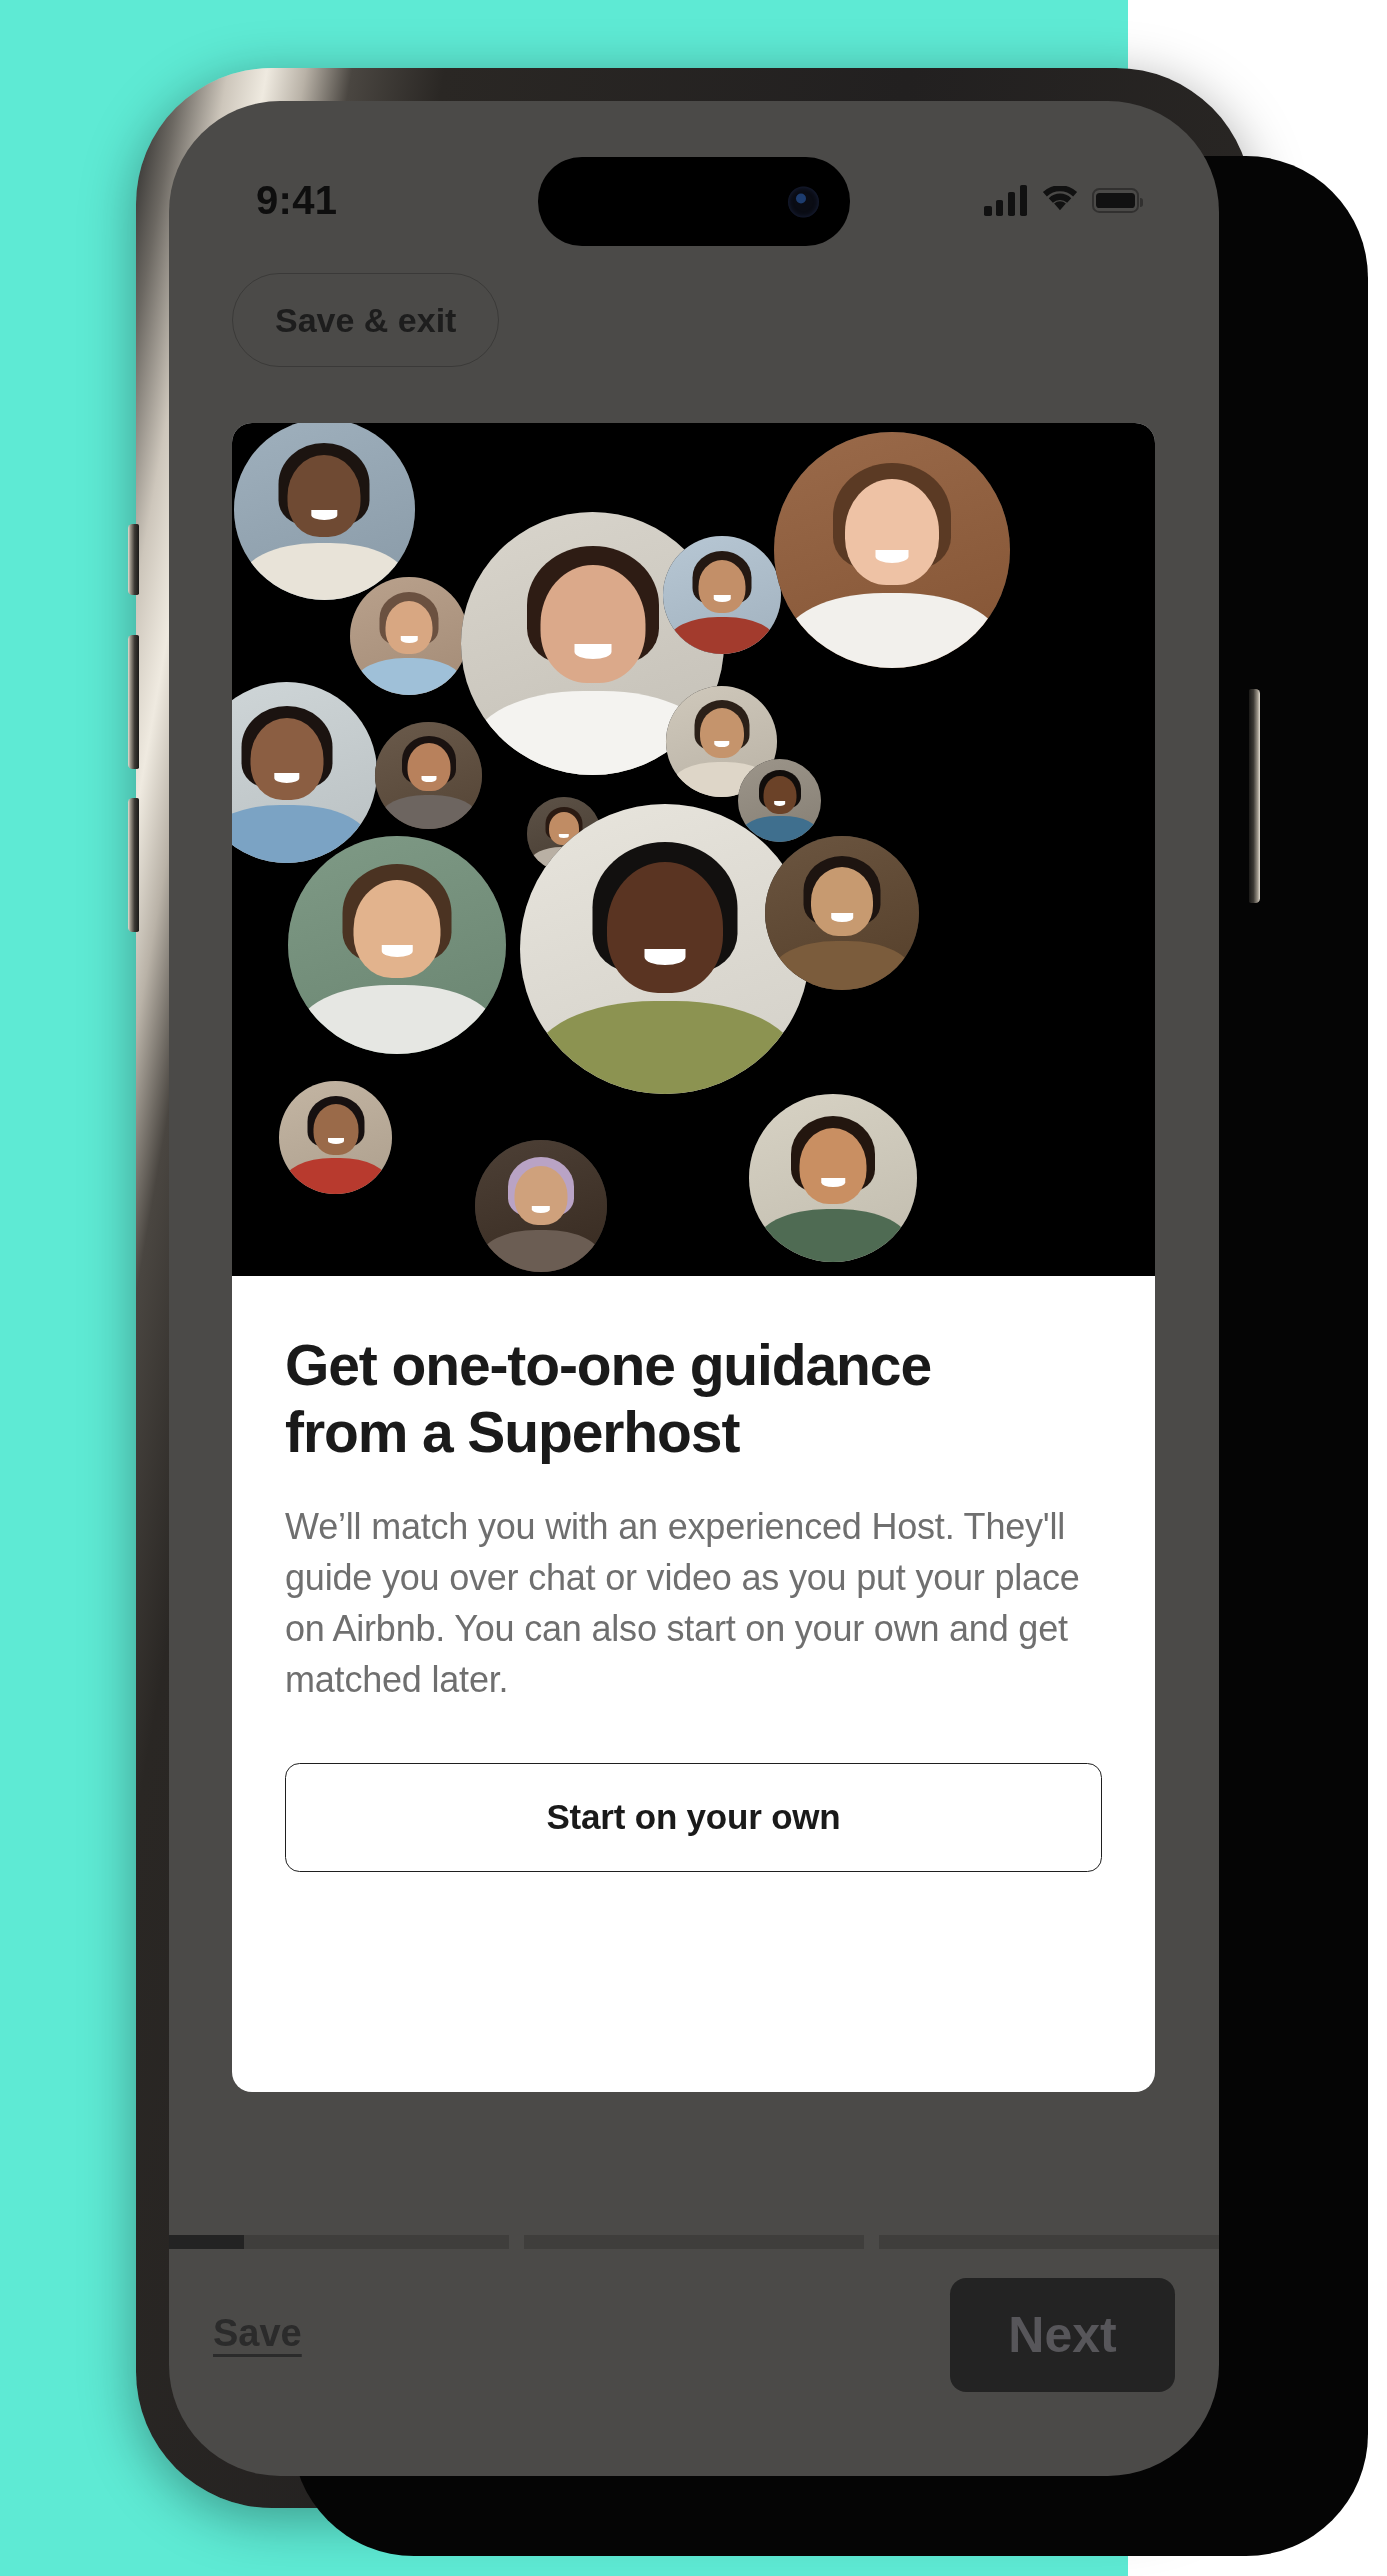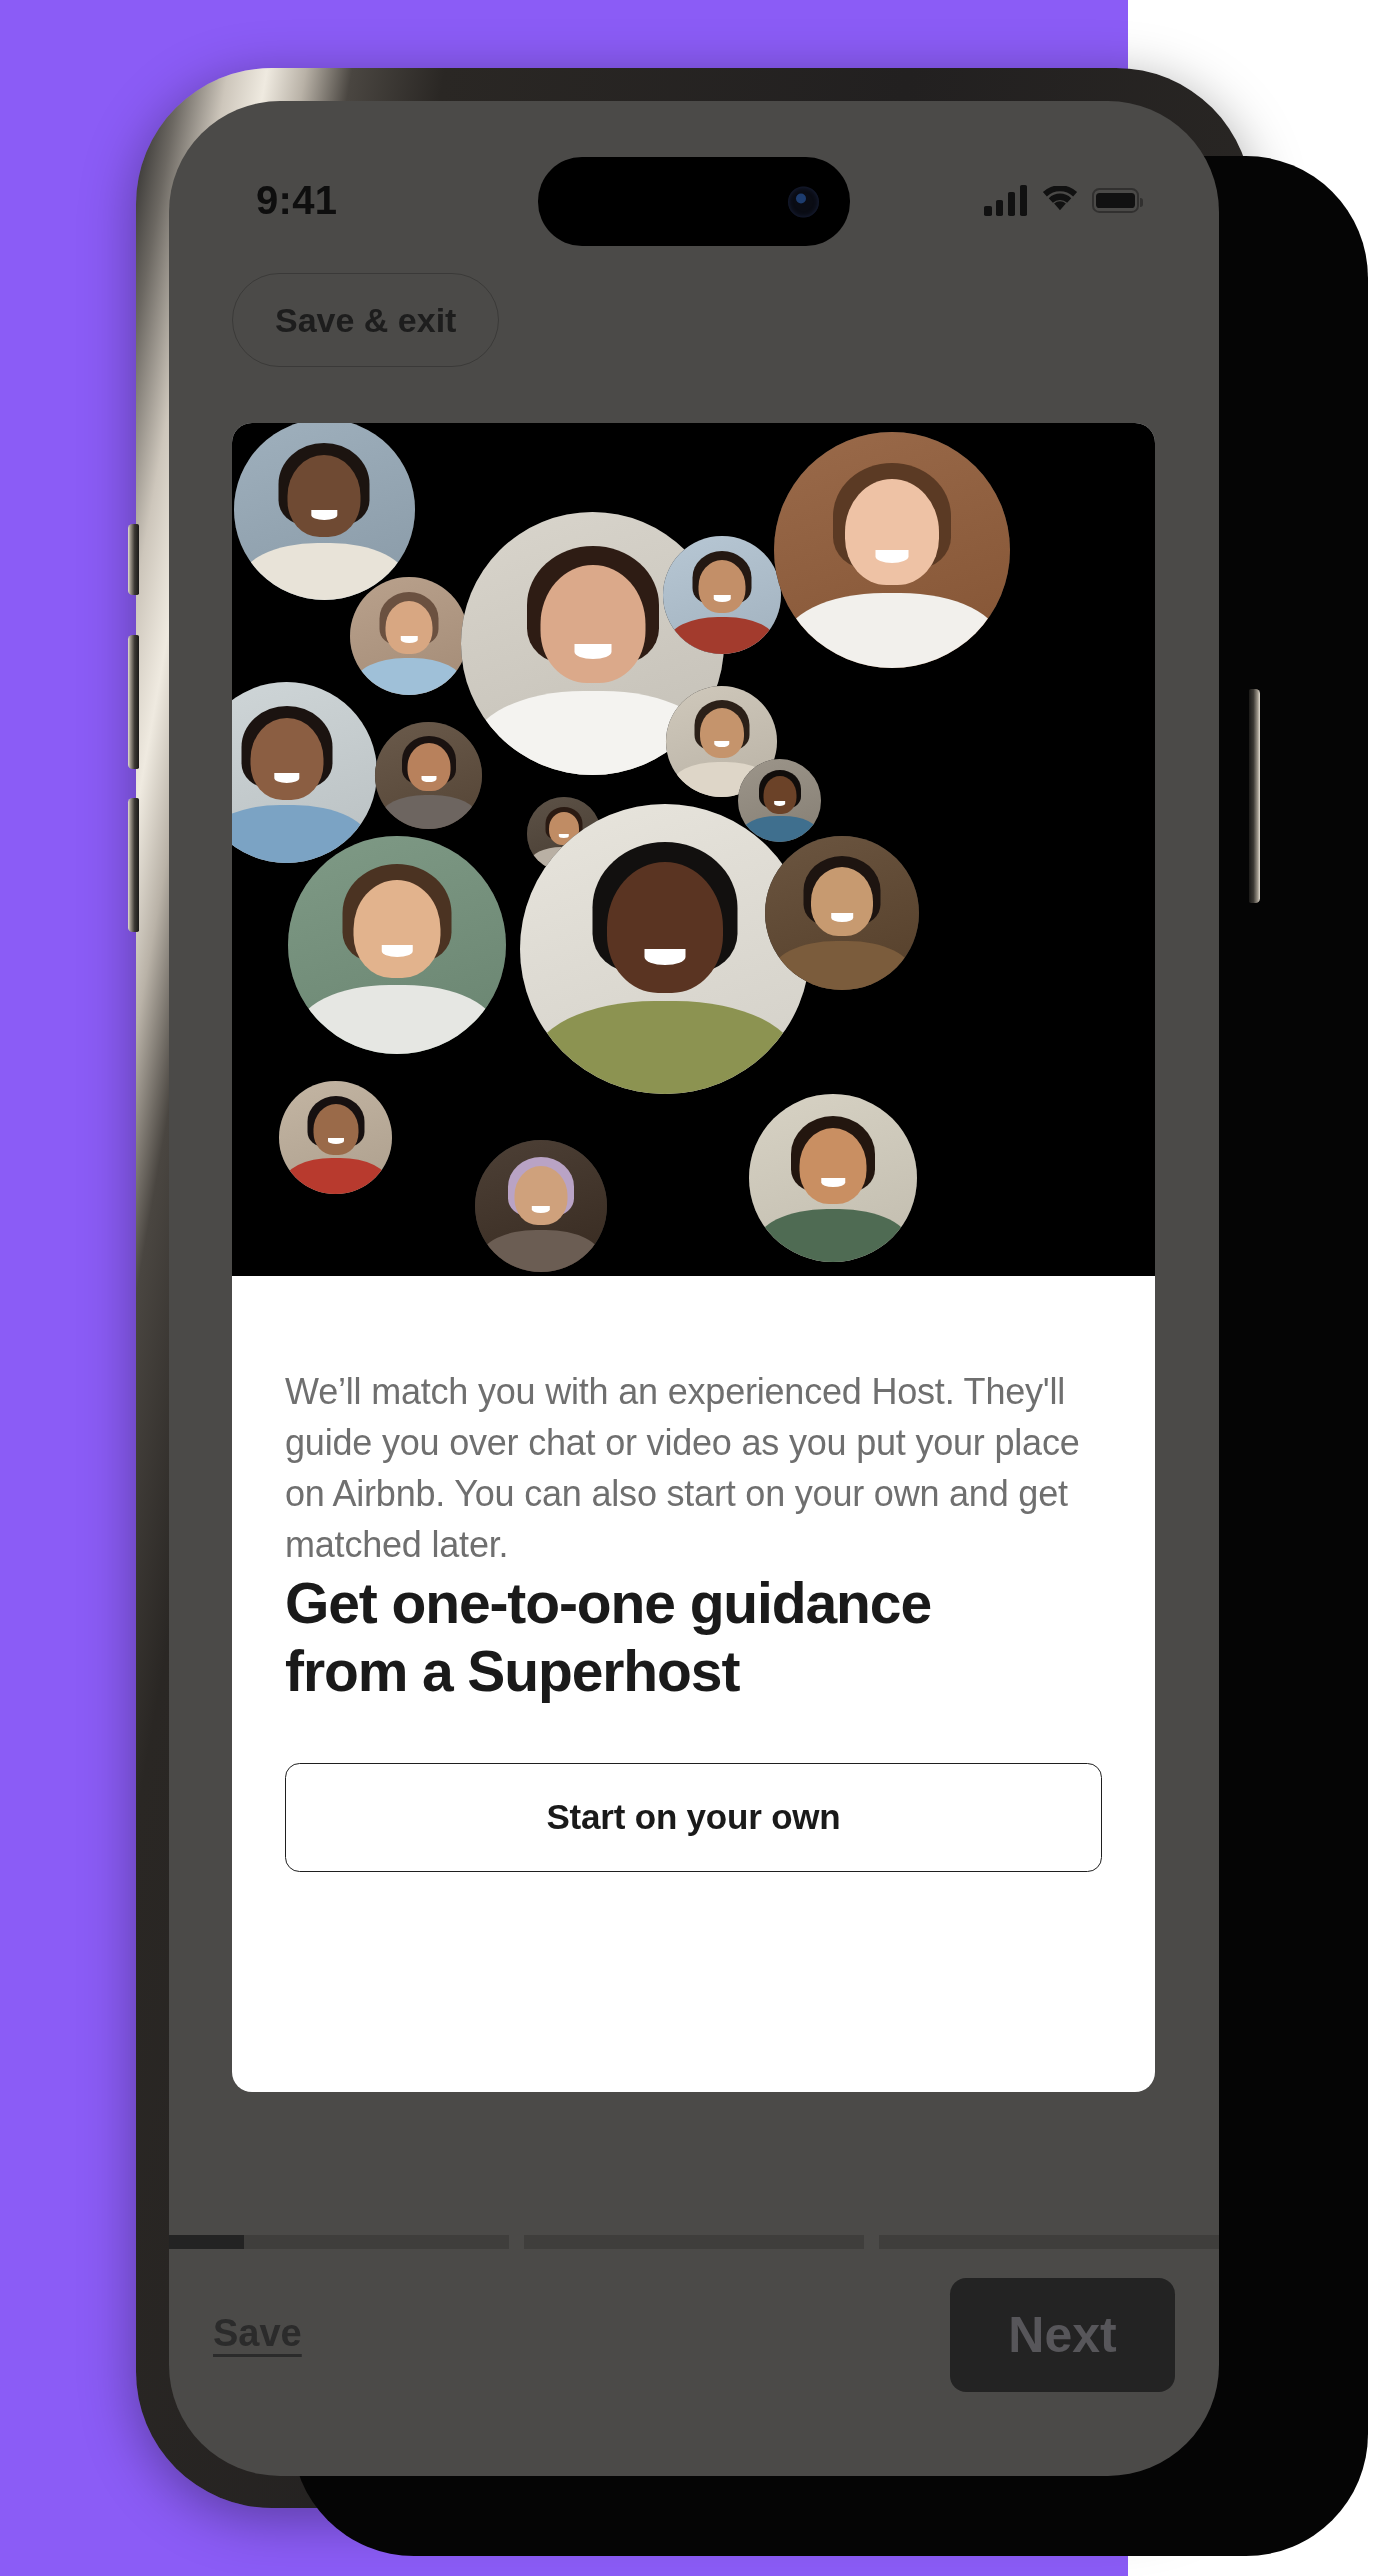--- a/index.html
+++ b/index.html
@@ -10,21 +10,21 @@
     background: #ffffff;
     font-family: "Liberation Sans", sans-serif;
     overflow: hidden;
   }
 
   
   #stage {
     position: relative;
     width: 1128px;
     height: 2576px;
-    background: #8b5cf6;
+    background: #5eead4;
   }
 
   #phone-frame {
     position: absolute;
     left: 136px;
     top: 68px;
     width: 1116px;
     height: 2440px;
     border-radius: 136px;
     background: linear-gradient(100deg,
@@ -497,26 +497,26 @@
           <div class="av" style="left: 517px; top: 671px; width: 168px; height: 168px;">
             <div class="bg" style="background:linear-gradient(160deg,#d7d2c4,#c1bcae);"></div>
             <div class="body" style="width:154px;height:77px;background:#4f6b53;"></div>
             <div class="hair" style="top:22px;width:84px;height:76px;background:#23160f;"></div>
             <div class="head" style="top:34px;width:67px;height:76px;background:#c98f62;"></div>
             <div class="smile" style="top:84px;width:23.5px;height:9.2px;"></div>
           </div>
         </div>
 
       <div id="card-body">
-        <div id="subtext">We’ll match you with an experienced Host. They'll guide you over chat or video as you put your place on Airbnb. You can also start on your own and get matched later.</div>
-
         <div id="headline">
           <span>Get one-to-one guidance</span><br>
           <span>from a Superhost</span>
         </div>
+
+        <div id="subtext">We’ll match you with an experienced Host. They'll guide you over chat or video as you put your place on Airbnb. You can also start on your own and get matched later.</div>
 
         <div id="cta-wrap">
           <div class="cta" id="cta-secondary">Start on your own</div>
         </div>
       </div>
     </div>
 
     <div id="progress">
         <div class="seg" style="background: rgb(63, 62, 60);">
           <div class="fill" style="width: 22%; background: rgb(35, 35, 35);"></div>

